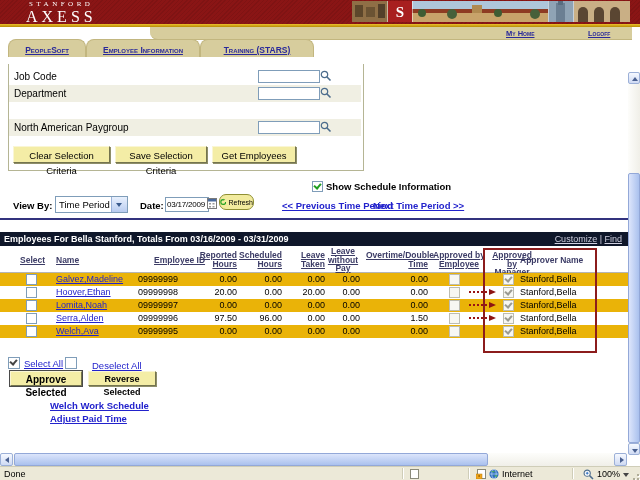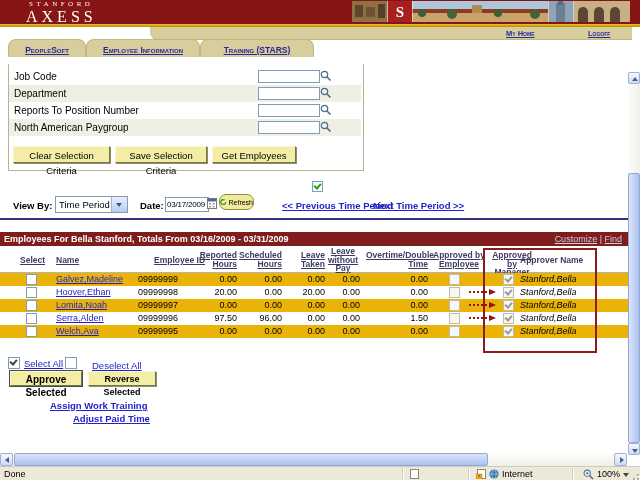--- a/index.html
+++ b/index.html
@@ -51,40 +51,40 @@
   .fakesel .btn{position:absolute;right:0;top:0;width:15px;height:15px;background:linear-gradient(180deg,#e8f0fd,#b9ccf0);
                 border-left:1px solid #98b0d8;}
   .tri-d{position:absolute;left:4px;top:6px;border-left:3.5px solid transparent;border-right:3.5px solid transparent;border-top:4px solid #3a5a8c;}
   .dateinput{left:165px;top:197px;width:40px;height:13px;border:1px solid #7f9db9;font-size:8px;padding:0 1px;letter-spacing:-.2px;}
   .refresh{left:219px;top:194px;width:33px;height:14px;background:#f2eb9e;border:1px solid #8f8f33;border-radius:7px;
            display:flex;align-items:center;justify-content:center;gap:2px;cursor:pointer;}
   .refresh span{font-size:7px;color:#000;}
 
   
   .navyline{left:0;top:218px;width:628px;height:2px;background:#32327e;}
-  .gtitle{left:0;top:232px;width:628px;height:14px;background:#7f1d1d;color:#fff;}
+  .gtitle{left:0;top:232px;width:628px;height:14px;background:#0f172a;color:#fff;}
   .gtitle .t{position:absolute;left:4px;top:2px;font-size:9px;font-weight:bold;}
   .gtitle .links{position:absolute;right:6px;top:2px;font-size:9px;color:#cfcfdf;}
   .gtitle .links a{color:#cfcfdf;text-decoration:underline;cursor:pointer;}
   .ghead{left:0;top:246px;width:628px;height:27px;background:#fff;border-bottom:1px solid #b5b5b5;box-sizing:border-box;}
   .h{position:absolute;font-size:8.5px;font-weight:bold;color:#3c3c66;line-height:8.5px;}
   .h span{display:block;text-decoration:underline;}
   .h.nound span{text-decoration:none;}
   .grow{position:absolute;left:0;width:628px;height:13px;font-size:9px;line-height:13px;color:#000;}
   .grow.alt{background:#eab308;}
   .cell{position:absolute;top:0;height:13px;}
   .num{text-align:right;}
   .c-name{left:56px;color:#2222cc;text-decoration:underline;cursor:pointer;}
   .c-id{left:138px;}
   .c-rep{left:192px;width:45px;}
   .c-sch{left:238px;width:44px;}
   .c-lt{left:284px;width:41px;}
   .c-lw{left:322px;width:38px;}
   .c-ot{left:366px;width:62px;}
-  .c-app{left:520px;font-style:italic;}
+  .c-app{left:520px;}
   .row-cb{left:26px;top:1px;}
   .emp-cb{left:449px;top:1px;}
   .mgr-cb{left:503px;top:1px;}
 
   
   .annot-rect{left:483px;top:248px;width:110px;height:101px;border:2px solid #8c1c1c;pointer-events:none;}
   .annot-arrow{position:absolute;left:469px;top:3px;width:27px;height:7px;pointer-events:none;}
   .annot-arrow::before{content:"";position:absolute;left:0;top:2px;width:18px;border-top:2px dotted #991414;}
   .annot-arrow::after{content:"";position:absolute;right:0;top:0;border-left:7px solid #8c1414;
       border-top:3.5px solid transparent;border-bottom:3.5px solid transparent;}
@@ -167,42 +167,35 @@
         </svg>
     </div>
     <div class="crow alt" style="top:21px;">
       <span>Department</span>
       <input value="" style="">
       <svg class="lookup" viewBox="0 0 12 12">
           <circle cx="4.5" cy="4.5" r="3.2" fill="none" stroke="#4c6c8c" stroke-width="1.2"></circle>
           <line x1="7" y1="7" x2="10.5" y2="10.5" stroke="#4c6c8c" stroke-width="1.6"></line>
         </svg>
     </div>
-    <div class="crow" style="top:38px;">
-      <span>Reports To Position Number</span>
-      <input value="" style="">
-      <svg class="lookup" viewBox="0 0 12 12">
-          <circle cx="4.5" cy="4.5" r="3.2" fill="none" stroke="#4c6c8c" stroke-width="1.2"></circle>
-          <line x1="7" y1="7" x2="10.5" y2="10.5" stroke="#4c6c8c" stroke-width="1.6"></line>
-        </svg>
-    </div>
     <div class="crow alt" style="top:55px;">
       <span>North American Paygroup</span>
       <input value="" style="">
       <svg class="lookup" viewBox="0 0 12 12">
           <circle cx="4.5" cy="4.5" r="3.2" fill="none" stroke="#4c6c8c" stroke-width="1.2"></circle>
           <line x1="7" y1="7" x2="10.5" y2="10.5" stroke="#4c6c8c" stroke-width="1.6"></line>
         </svg>
     </div>
     <button class="ps-btn" style="left:4px;top:82px;width:97px;">Clear Selection Criteria</button>
     <button class="ps-btn" style="left:106px;top:82px;width:92px;">Save Selection Criteria</button>
     <button class="ps-btn" style="left:203px;top:82px;width:84px;">Get Employees</button>
   </div>
 
   <span class="abs cb green checked" style="left:312px;top:181px;"></span>
+  <span class="abs lbl-b" style="left:326px;top:181px;">Show Schedule Information</span>
 
   <span class="abs lbl-b" style="left:13px;top:200px;">View By:</span>
   <div class="abs fakesel">
     <span class="txt">Time Period</span>
     <span class="btn">
         <i class="tri-d"></i>
       </span>
   </div>
   <span class="abs lbl-b" style="left:140px;top:200px;">Date:</span>
   <input class="abs dateinput" value="03/17/2009" style="">
@@ -346,22 +339,22 @@
   </div>
 
   <div class="abs annot-rect"></div>
 
   <span class="abs cb cb10 checked" style="left:8px;top:357px;"></span>
   <a class="abs bluelink" style="left:24px;top:358px;font-weight:normal;">Select All</a>
   <span class="abs cb cb10" style="left:65px;top:357px;"></span>
   <a class="abs bluelink" style="left:92px;top:360px;font-weight:normal;">Deselect All</a>
   <button class="abs ps-btn" style="left:10px;top:371px;width:72px;height:15px;line-height:13px;font-weight:bold;font-size:10px;box-shadow:0 0 0 1px #4a4a4a;">Approve Selected</button>
   <button class="abs ps-btn" style="left:88px;top:371px;width:68px;height:15px;line-height:13px;font-weight:bold;font-size:9px;">Reverse Selected</button>
-  <a class="abs bluelink" style="left:50px;top:400px;">Assign Work Training</a>
-  <a class="abs bluelink" style="left:50px;top:413px;margin-left:23px;">Adjust Paid Time</a>
+  <a class="abs bluelink" style="left:50px;top:400px;">Welch Work Schedule</a>
+  <a class="abs bluelink" style="left:50px;top:413px;">Adjust Paid Time</a>
 
   <div class="abs hscroll">
     <span class="sb-btn" style="left:0;top:0;width:13px;height:13px;">
         <i class="sb-tri" style="left:4px;top:3px;border-top:3.5px solid transparent;border-bottom:3.5px solid transparent;border-right:4px solid #4a6090;"></i>
       </span>
     <span class="hthumb"></span>
     <span class="sb-btn" style="left:614px;top:0;width:13px;height:13px;">
         <i class="sb-tri" style="left:5px;top:3px;border-top:3.5px solid transparent;border-bottom:3.5px solid transparent;border-left:4px solid #4a6090;"></i>
       </span>
   </div>

